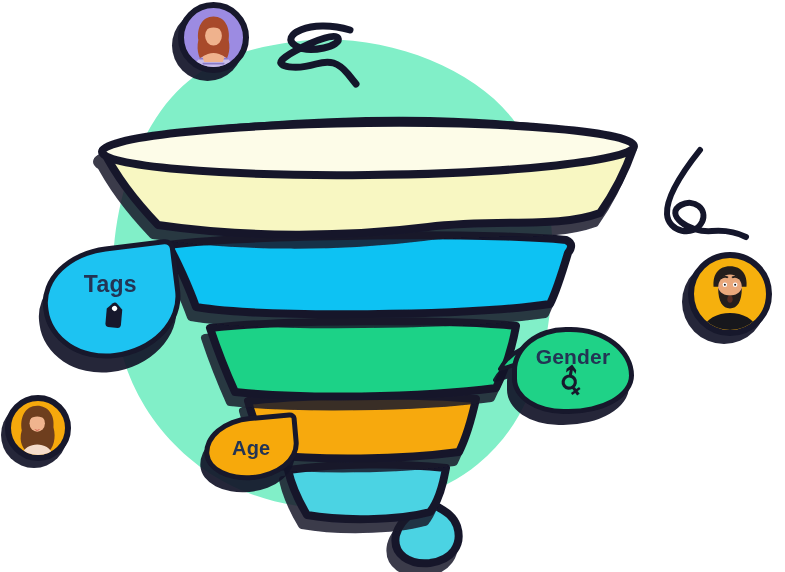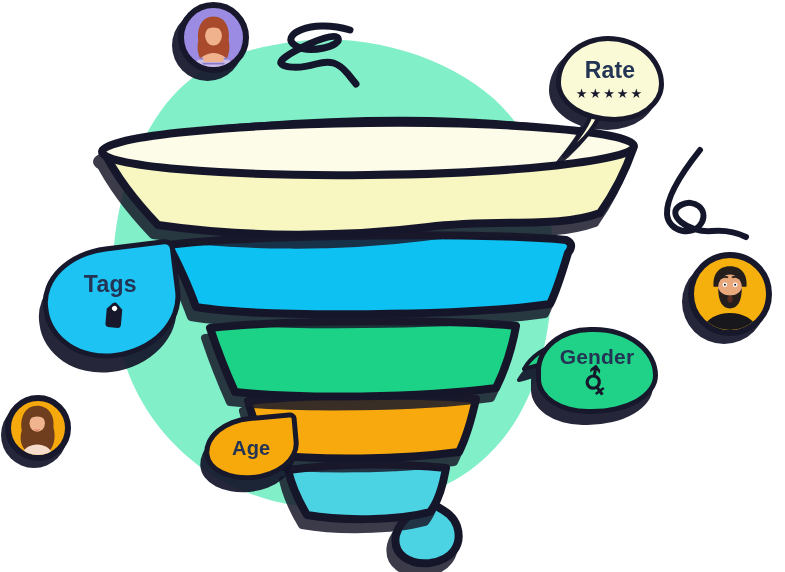--- a/index.html
+++ b/index.html
@@ -24,21 +24,21 @@
   .bubble-rate .shape{background:#FAFAD6;border-radius:48% 52% 46% 54% / 54% 56% 44% 46%;height:86px;}
   .bubble-rate .lbl{font-size:23px;}
   .bubble-rate .stars{font-size:13px;letter-spacing:2px;color:#17182C;line-height:1;margin-top:3px;}
   .tail{position:absolute;}
 
   .bubble-tags{left:43px;top:246px;width:138px;height:112px;filter:drop-shadow(-4px 14px 0 rgba(18,20,40,.92));}
   .bubble-tags .shape{background:#1DC3F2;border-radius:55% 8% 58% 52% / 52% 10% 58% 55%;transform:rotate(-7deg);}
   .bubble-tags .lbl{font-size:23px;transform:rotate(7deg);}
   .bubble-tags .tag-ic{transform:rotate(7deg);margin-top:4px;}
 
-  .bubble-gender{left:536px;top:327px;width:122px;height:87px;filter:drop-shadow(-5px 11px 0 rgba(18,20,40,.92));}
+  .bubble-gender{left:512px;top:327px;width:122px;height:87px;filter:drop-shadow(-5px 11px 0 rgba(18,20,40,.92));}
   .bubble-gender .shape{background:#1FD287;border-radius:46% 54% 56% 44% / 52% 58% 46% 42%;}
   .bubble-gender .lbl{font-size:21px;}
   .bubble-gender .glyph{font-size:26px;line-height:1;color:#17182C;font-weight:bold;transform:rotate(-36deg);margin-top:1px;}
 
   .bubble-age{left:204px;top:416px;width:95px;height:64px;filter:drop-shadow(-4px 12px 0 rgba(18,20,40,.92));}
   .bubble-age .shape{background:#F7A90B;border-radius:55% 8% 55% 52% / 58% 10% 58% 50%;transform:rotate(-5deg);}
   .bubble-age .lbl{font-size:20px;transform:rotate(5deg);}
 
   
   .avatar{
@@ -86,29 +86,20 @@
 
     <g filter="url(#ds)">
       <path fill="#F8F7C2" stroke="#17182C" stroke-width="8" stroke-linejoin="round" d="M103 150 C150 130 330 119 430 121 C510 123 606 132 633 149 C625 172 612 196 600 213 C556 229 498 218 428 227 C348 237 246 238 158 225 C136 202 116 176 103 150 Z"></path>
       <ellipse cx="368" cy="149" rx="266" ry="26" fill="#FDFCE8" stroke="#17182C" stroke-width="8" transform="rotate(-0.6 368 149)"></ellipse>
     </g>
 
     <path fill="none" stroke="#14162B" stroke-width="7" stroke-linecap="round" d="M350 30 C310 18 278 36 296 46 C310 54 342 46 338 38 C334 30 290 52 282 60 C276 67 296 70 316 64 C330 60 338 62 348 74 L356 84"></path>
     <path fill="none" stroke="#14162B" stroke-width="6" stroke-linecap="round" d="M700 150 C684 170 666 196 667 214 C668 232 694 238 702 222 C708 209 694 198 681 205 C664 214 688 233 712 231 C724 230 736 232 746 237"></path>
   </svg>
 
-  <div class="bubble bubble-rate">
-    <svg class="tail" style="left:4px;top:72px;" width="46" height="52" viewBox="0 0 46 52">
-      <path d="M32 2 C30 16 18 30 4 48 C18 38 34 22 40 6 Z" fill="#FAFAD6" stroke="#17182C" stroke-width="4" stroke-linejoin="round"></path>
-    </svg>
-    <div class="shape">
-      <span class="lbl">Rate</span>
-      <span class="stars">★★★★★</span>
-    </div>
-  </div>
 
   <div class="bubble bubble-tags">
     <div class="shape">
       <span class="lbl">Tags</span>
       <svg class="tag-ic" width="30" height="30" viewBox="0 0 30 30">
         <g transform="rotate(-40 15 15)">
           <path d="M15 4 h8 a3 3 0 0 1 3 3 v8 L15 26 a3 3 0 0 1 -4 0 L4 19 a3 3 0 0 1 0 -4 Z" fill="#17182C"></path>
           <circle cx="21" cy="9" r="2.6" fill="#ffffff"></circle>
         </g>
       </svg>

